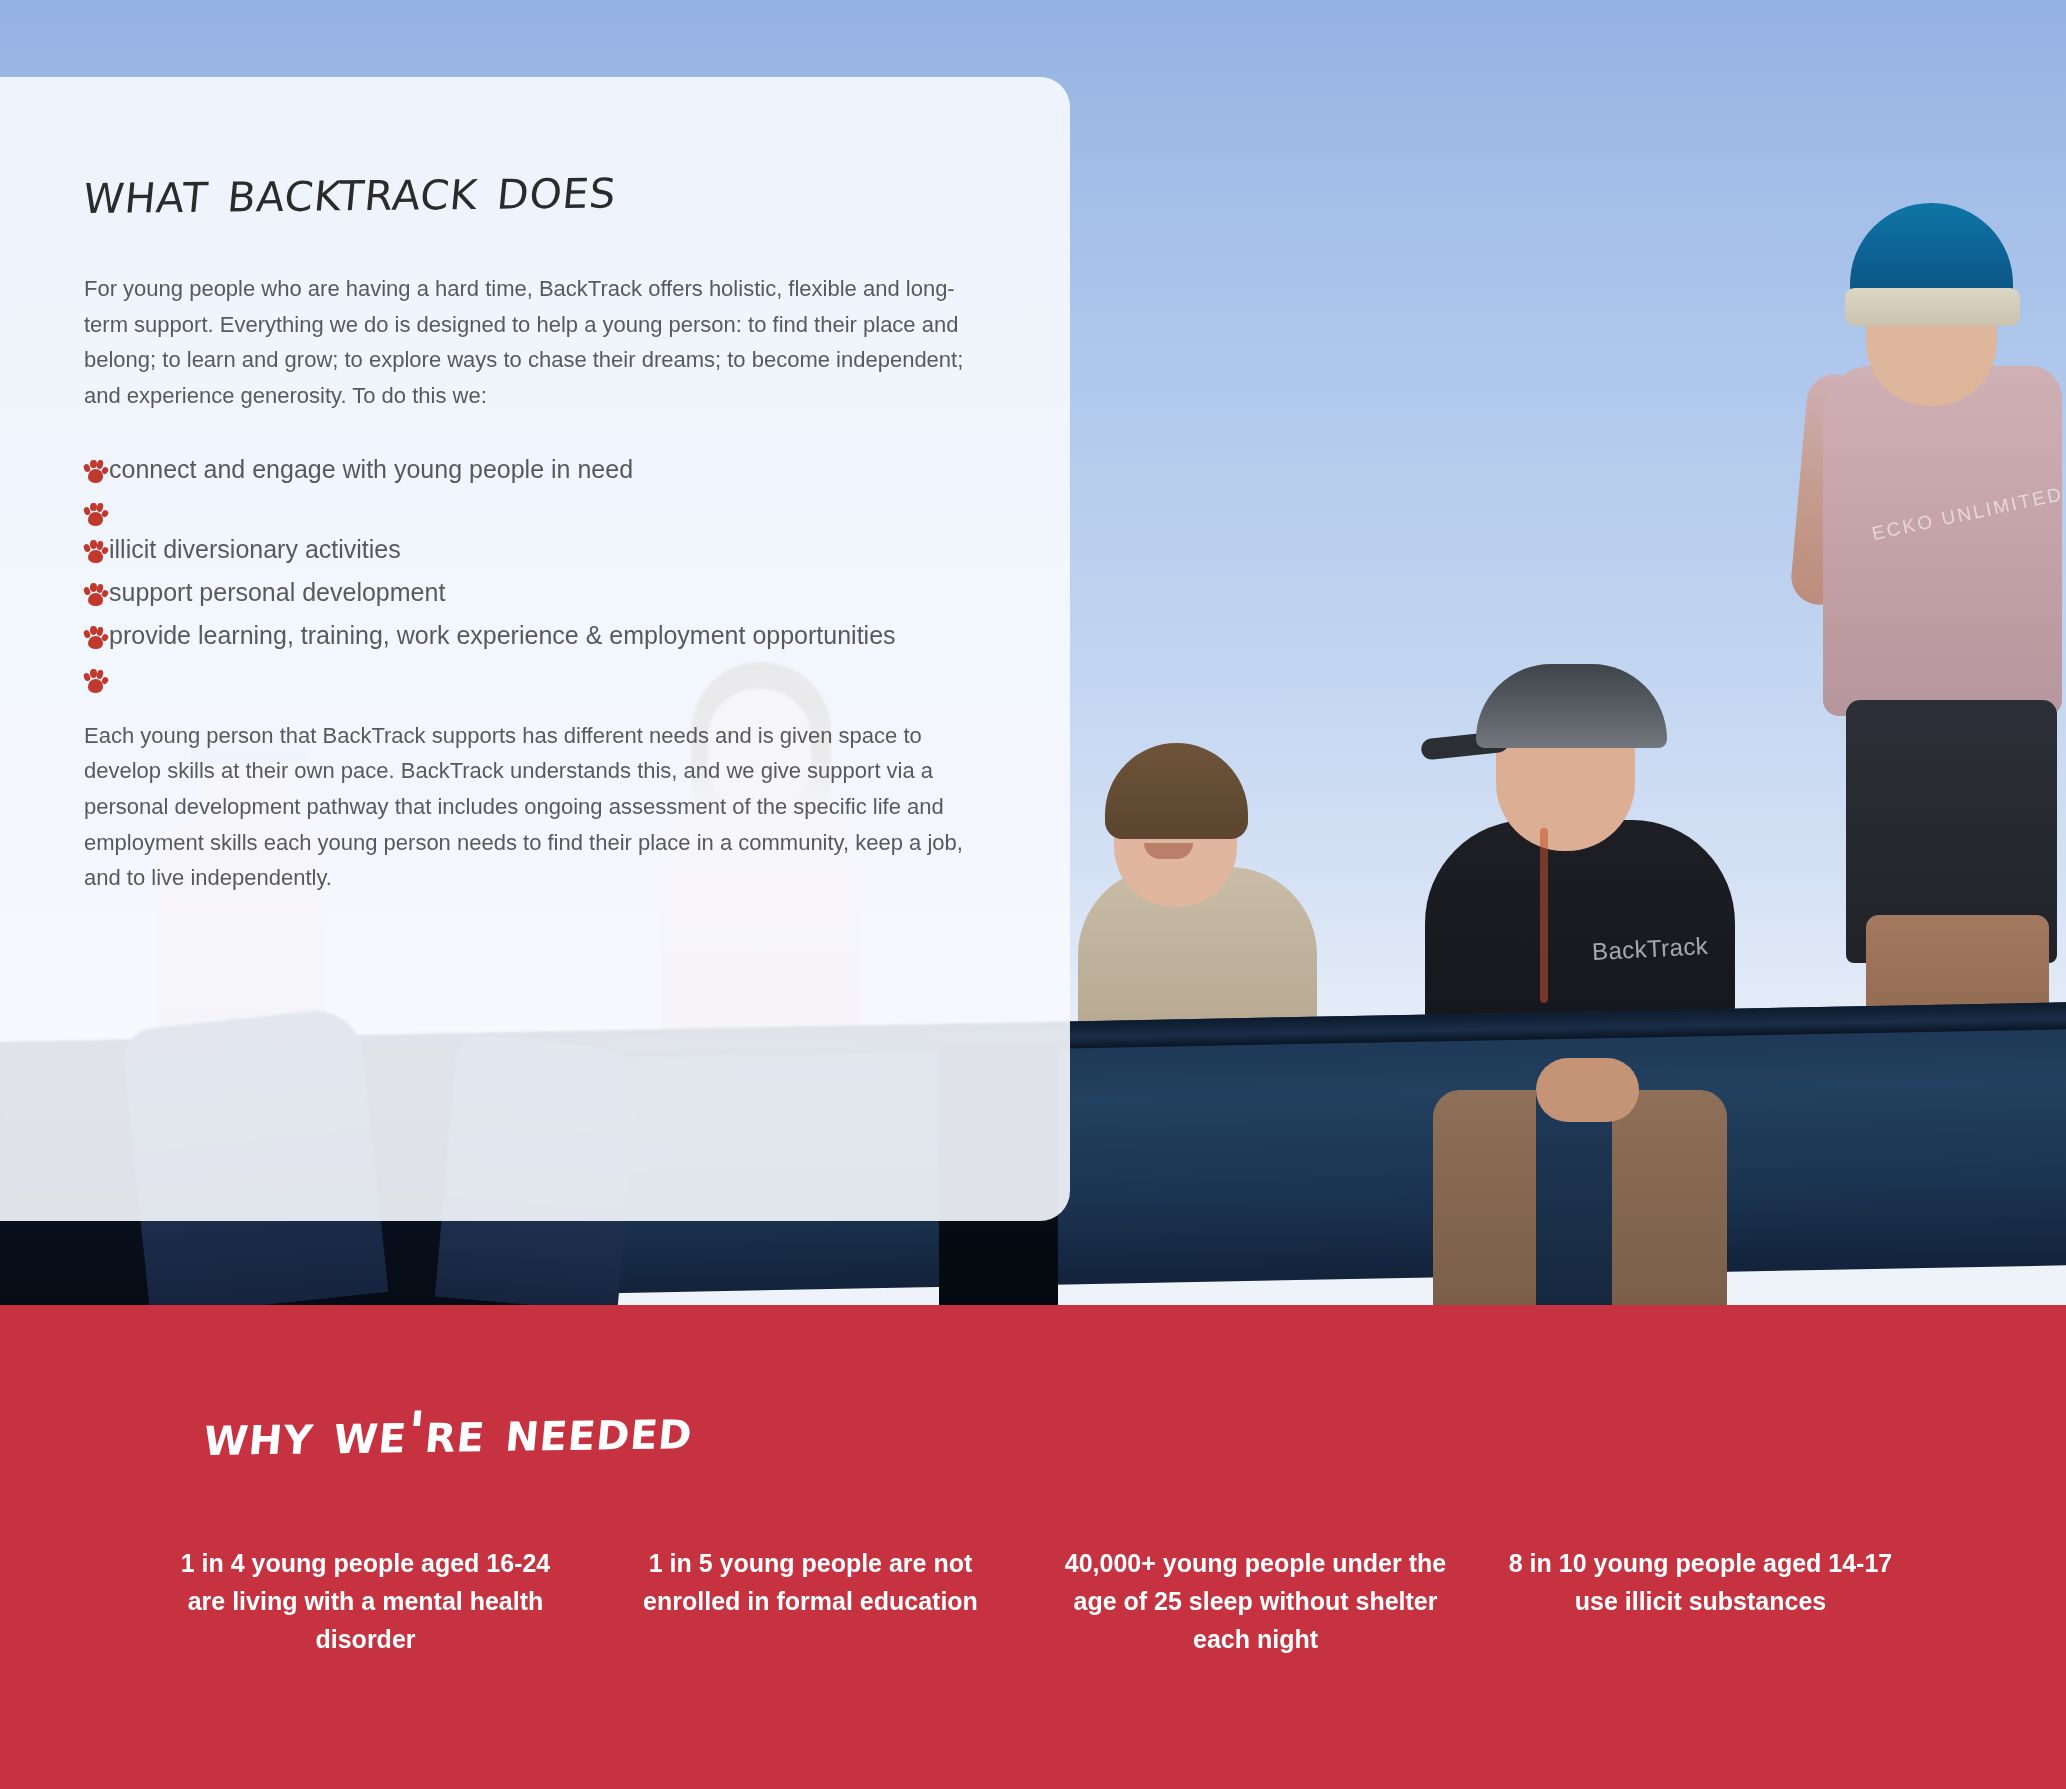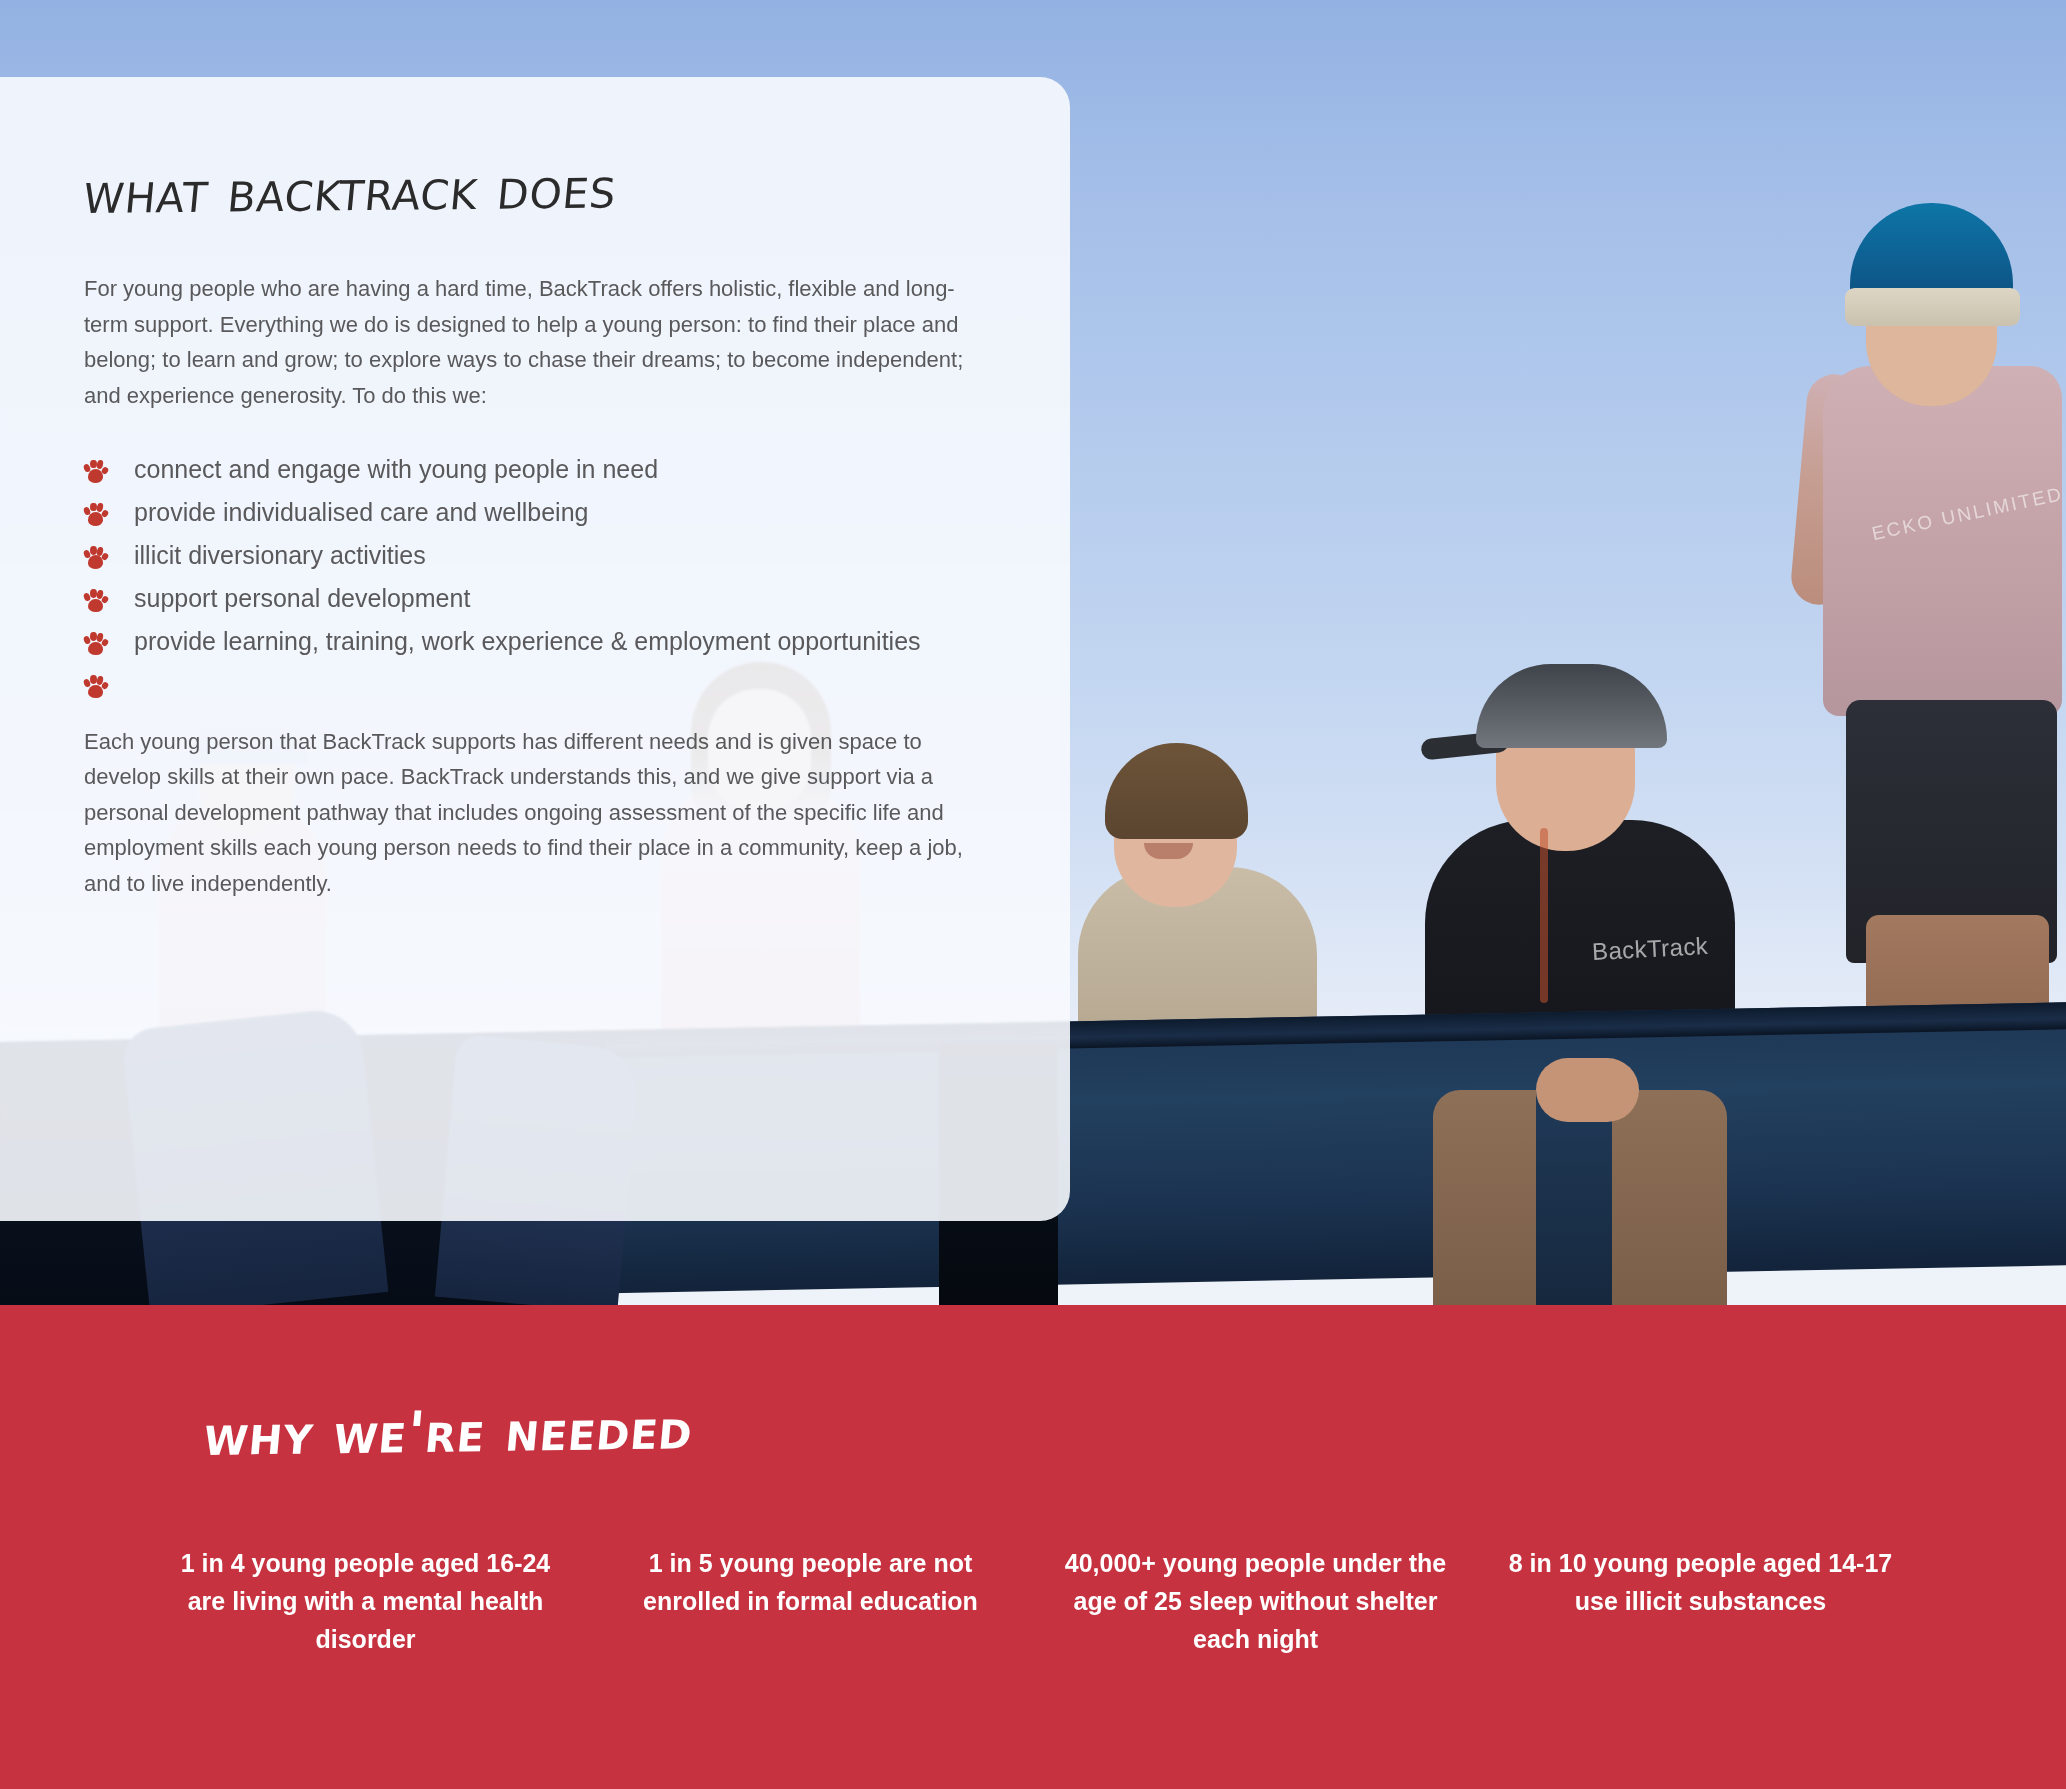--- a/index.html
+++ b/index.html
@@ -283,21 +283,21 @@
 
   .bullet-list {
     list-style: none;
     margin: 35px 0 0 0;
     padding: 0;
     max-width: 891px;
   }
   .bullet-item {
     display: flex;
     align-items: flex-start;
-    gap: 29px;
+    gap: 4px;
     font-size: 25px;
     line-height: 1.63;
     color: #59595b;
     margin-bottom: 2.4px;
   }
   .paw {
     flex: 0 0 auto;
     width: 21px;
     height: 24px;
     margin-top: 11px;
@@ -425,21 +425,20 @@
             <span>connect and engage with young people in need</span>
           </li>
           <li class="bullet-item">
             <span class="paw">
               <span class="pad toe1"></span>
                 <span class="pad toe2"></span>
                 <span class="pad toe3"></span>
                 <span class="pad toe4"></span>
                 <span class="pad main"></span>
             </span>
-            <span>provide individualised care and wellbeing</span>
           </li>
           <li class="bullet-item">
             <span class="paw">
               <span class="pad toe1"></span>
                 <span class="pad toe2"></span>
                 <span class="pad toe3"></span>
                 <span class="pad toe4"></span>
                 <span class="pad main"></span>
             </span>
             <span>illicit diversionary activities</span>

